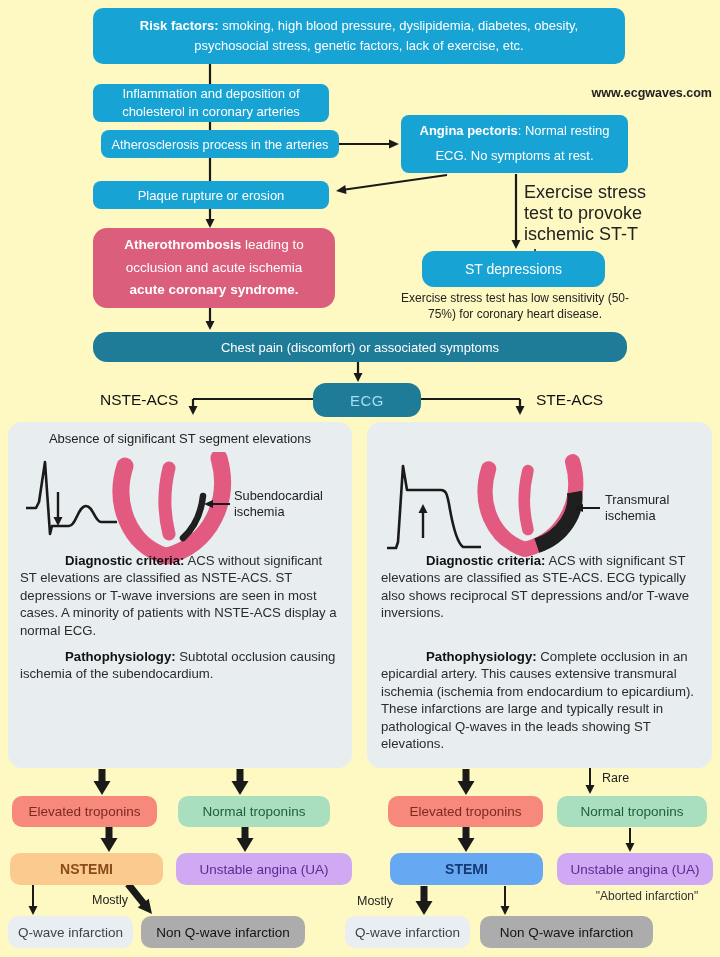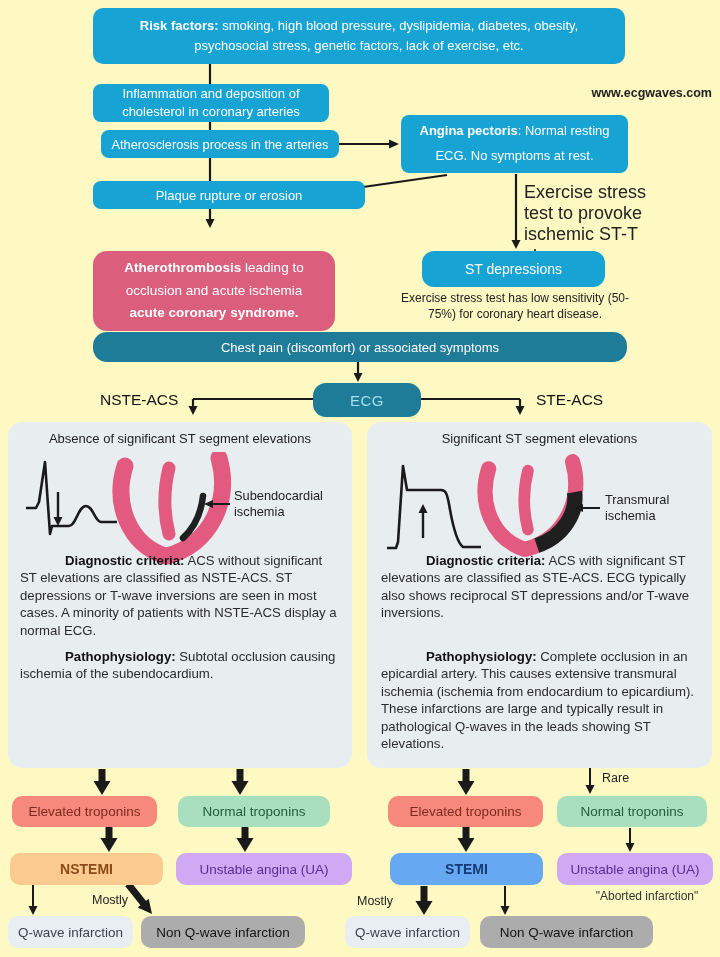--- a/index.html
+++ b/index.html
@@ -77,25 +77,25 @@
     </div>
 
   <div class="abs box cyan" style="left:93px;top:130px;width:238px;height:28px;font-size:12.8px;margin-left:8px;">
       <span>Atherosclerosis process in the arteries</span>
     </div>
 
   <div class="abs box cyan" style="left:401px;top:115px;width:227px;height:58px;font-size:13px;line-height:1.9;padding:2px 14px;">
     <div><b>Angina pectoris</b><span>: Normal resting ECG. No symptoms at rest.</span></div>
   </div>
 
-  <div class="abs box cyan" style="left:93px;top:181px;width:272px;height:28px;font-size:13px;">
+  <div class="abs box cyan" style="left:93px;top:181px;width:236px;height:28px;font-size:13px;">
       <span>Plaque rupture or erosion</span>
     </div>
 
-  <div class="abs box pinkbox" style="left:93px;top:228px;width:242px;height:80px;font-size:13.5px;line-height:1.7;padding:4px 15px;margin-top:23px;">
+  <div class="abs box pinkbox" style="left:93px;top:228px;width:242px;height:80px;font-size:13.5px;line-height:1.7;padding:4px 15px;">
     <div><b>Atherothrombosis</b><span> leading to occlusion and acute ischemia </span><b>acute coronary syndrome.</b></div>
   </div>
 
   <div class="abs note" style="left:524px;top:182px;width:132px;font-size:18px;line-height:1.18;">Exercise stress test to provoke ischemic ST-T changes</div>
 
   <div class="abs box cyan" style="left:422px;top:251px;width:183px;height:36px;border-radius:12px;font-size:14px;">
       <span>ST depressions</span>
     </div>
 
   <div class="abs note" style="left:390px;top:291px;width:250px;font-size:12px;line-height:1.3;text-align:center;">Exercise stress test has low sensitivity (50-75%) for coronary heart disease.</div>
@@ -131,21 +131,20 @@
       <path d="M28 6 H10" stroke="#1a1a1a" stroke-width="2" fill="none"></path>
       <polygon points="2,6 11,2 11,10" fill="#1a1a1a"></polygon>
     </svg>
     <div class="abs" style="left:226px;top:66px;width:110px;font-size:12.8px;line-height:1.25;color:#222;">Subendocardial ischemia</div>
 
     <p class="abs para" style="left:12px;top:130px;width:322px;"><b>Diagnostic criteria:</b><span> ACS without significant ST elevations are classified as NSTE-ACS. ST depressions or T-wave inversions are seen in most cases. A minority of patients with NSTE-ACS display a normal ECG.</span></p>
     <p class="abs para" style="left:12px;top:226px;width:322px;"><b>Pathophysiology:</b><span> Subtotal occlusion causing ischemia of the subendocardium.</span></p>
   </div>
 
   <div class="abs panel" style="left:367px;top:422px;width:345px;height:346px;">
-    <div class="abs" style="left:0;top:9px;width:100%;text-align:center;font-size:13px;color:#222;">Significant ST segment elevations</div>
 
     <svg class="abs" style="left:16px;top:36px;" width="105" height="105" viewBox="0 0 105 105">
       <path d="M4 90 H13 L15 84 L20 8 L24 32 H58 C63 32 64 36 66 46 C69 64 73 84 80 89 H98" fill="none" stroke="#1a1a1a" stroke-width="2.6" stroke-linejoin="round"></path>
       <path d="M40 80 V55" stroke="#1a1a1a" stroke-width="2.4" fill="none"></path>
       <polygon points="40,46 35.5,55 44.5,55" fill="#1a1a1a"></polygon>
     </svg>
 
     <svg class="abs" style="left:102px;top:28px;" width="125" height="118" viewBox="0 0 140 118">
       <path d="M22 14 C10 52 26 92 62 104" stroke="var(--heart_pink)" stroke-width="17" fill="none" stroke-linecap="round"></path>
       <path d="M116 6 C128 48 108 92 64 104" stroke="var(--heart_pink)" stroke-width="17" fill="none" stroke-linecap="round"></path>

